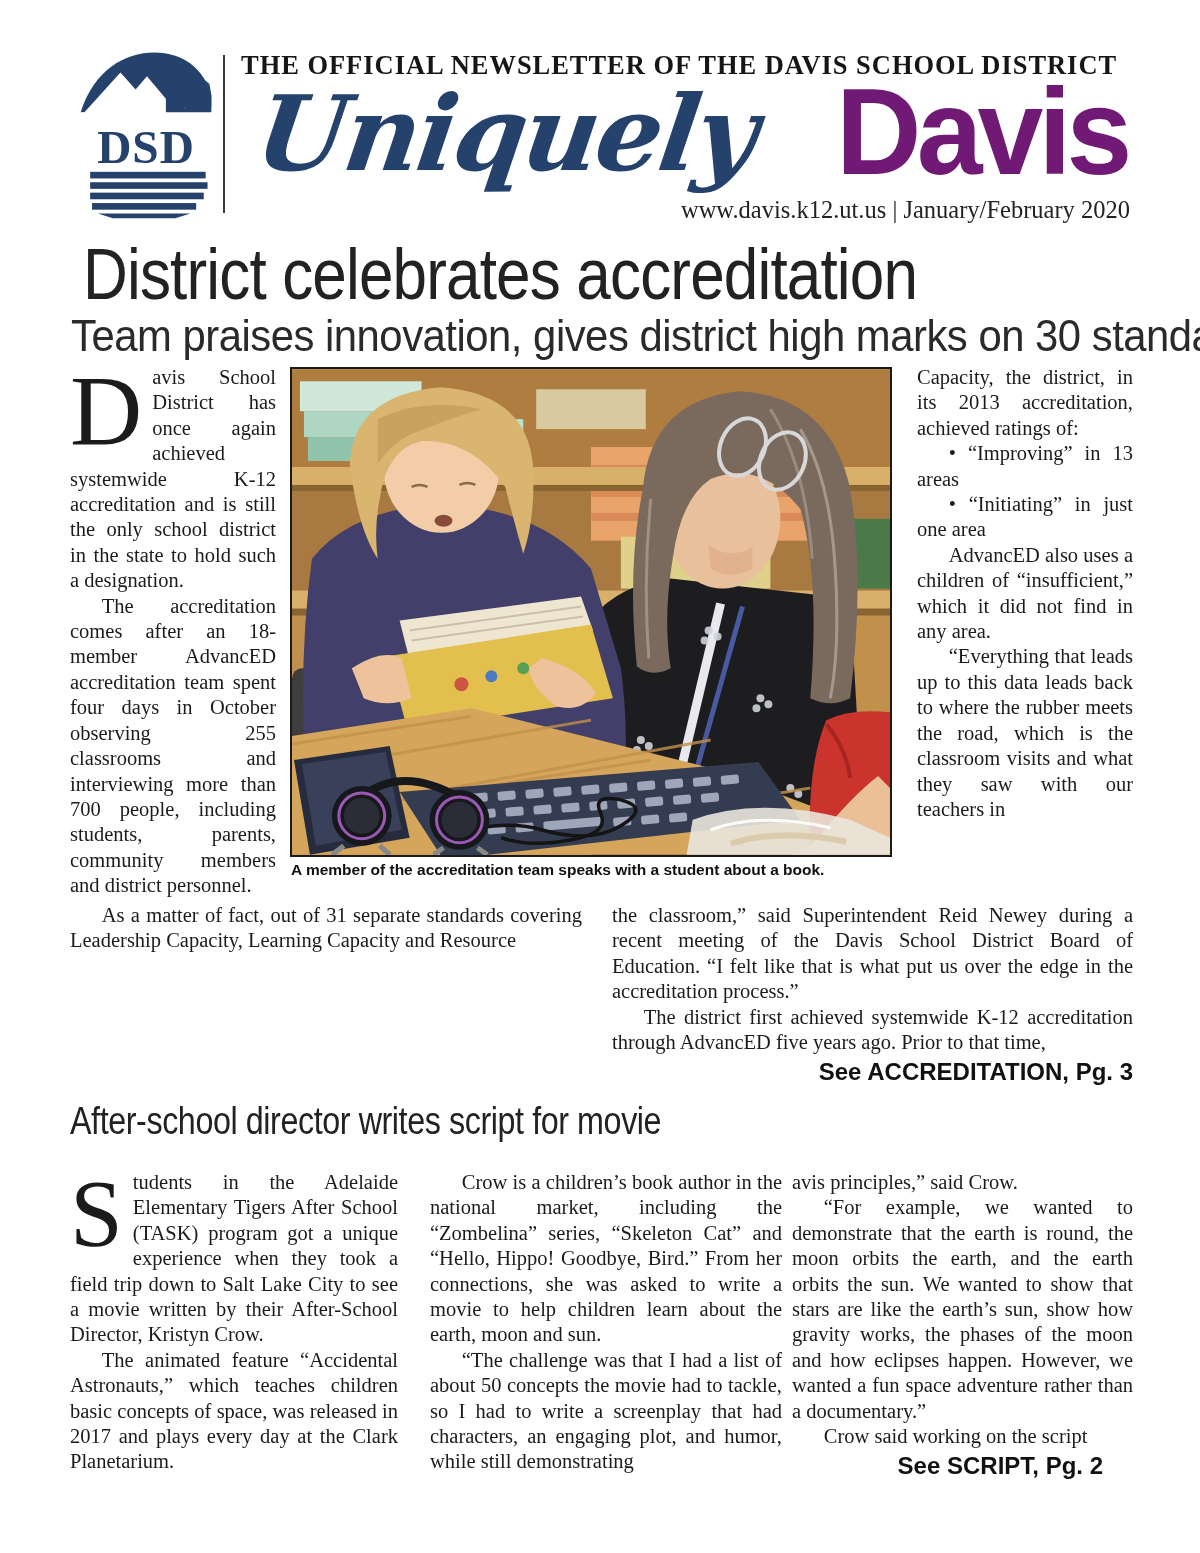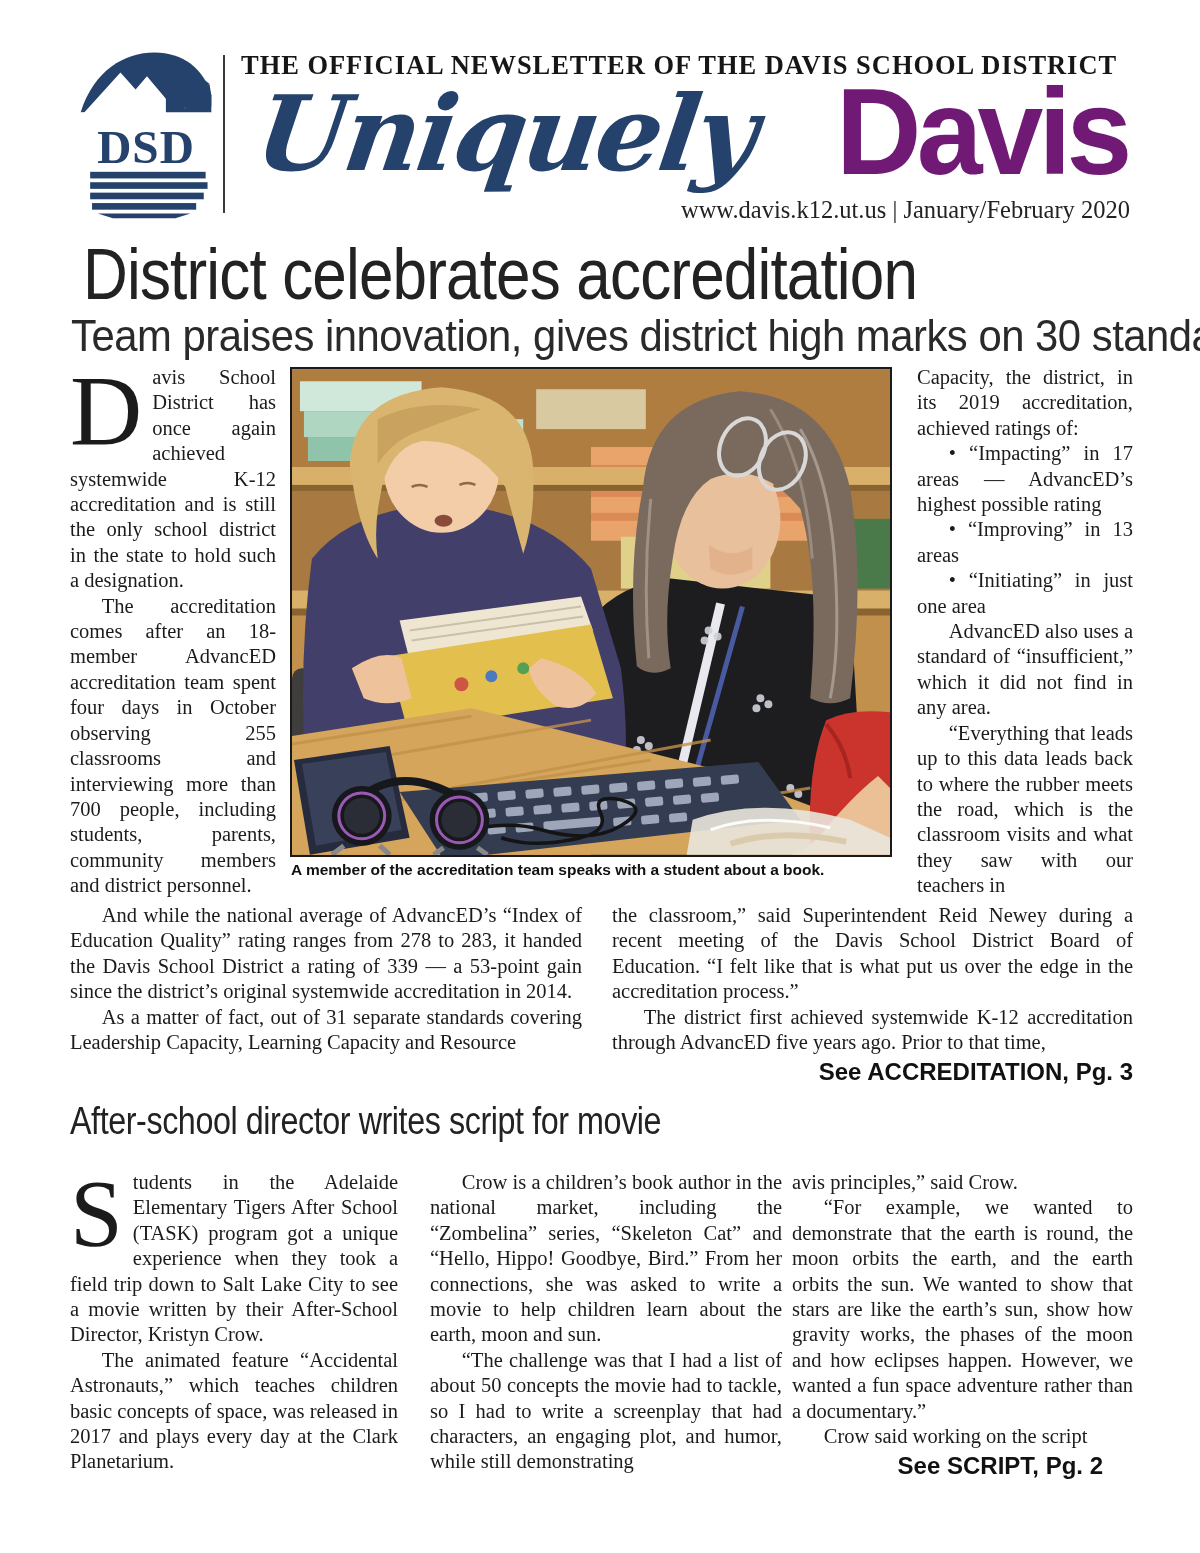--- a/index.html
+++ b/index.html
@@ -222,30 +222,28 @@
       <path d="M536,356 Q556,380 560,410" stroke="#a82420" stroke-width="4" fill="none"></path>
 
       <path d="M402,452 Q470,428 560,452 L600,470 L600,487 L396,487 Z" fill="#e9e5dc" opacity="0.9"></path>
       <path d="M420,462 Q470,444 540,460" stroke="#ffffff" stroke-width="3" fill="none" opacity="0.9"></path>
       <path d="M440,476 Q490,460 556,474" stroke="#d9c9a8" stroke-width="6" fill="none" opacity="0.9"></path>
     </svg>
   </figure>
   <div class="abs caption" style="left:291px;top:861px;width:602px;">A member of the accreditation team speaks with a student about a book.</div>
 
   <div class="abs col" style="left:917px;top:365px;width:216px;height:540px;">
-    <p>Capacity, the district, in its 2019 accreditation, achieved ratings of:</p>
-    <p class="ind">• “Impacting” in 17 areas — AdvancED’s highest possible rating</p>
+    <p>Capacity, the district, in its 2013 accreditation, achieved ratings of:</p>
     <p class="ind">• “Improving” in 13 areas</p>
     <p class="ind">• “Initiating” in just one area</p>
-    <p class="ind">AdvancED also uses a standard of “insufficient,” which it did not find in any area.</p>
+    <p class="ind">AdvancED also uses a children of “insufficient,” which it did not find in any area.</p>
     <p class="ind">“Everything that leads up to this data leads back to where the rubber meets the road, which is the classroom visits and what they saw with our teachers in</p>
   </div>
 
   <div class="abs col" style="left:70px;top:903px;width:512px;height:196px;">
-    <p class="ind">And while the national average of AdvancED’s “Index of Education Quality” rating ranges from 278 to 283, it handed the Davis School District a rating of 339 — a 53-point gain since the district’s original systemwide accreditation in 2014.</p>
     <p class="ind">As a matter of fact, out of 31 separate standards covering Leadership Capacity, Learning Capacity and Resource</p>
   </div>
   <div class="abs col" style="left:612px;top:903px;width:521px;height:196px;">
     <p>the classroom,” said Superintendent Reid Newey during a recent meeting of the Davis School District Board of Education. “I felt like that is what put us over the edge in the accreditation process.”</p>
     <p class="ind">The district first achieved systemwide K-12 accreditation through AdvancED five years ago. Prior to that time,</p>
     <p class="jump">See ACCREDITATION, Pg. 3</p>
   </div>
 
   <div class="abs h1b" style="left:70px;top:1100px;">
     <span class="cx" style="transform:scaleX(0.85);letter-spacing:-0.5px;">After-school director writes script for movie</span>

